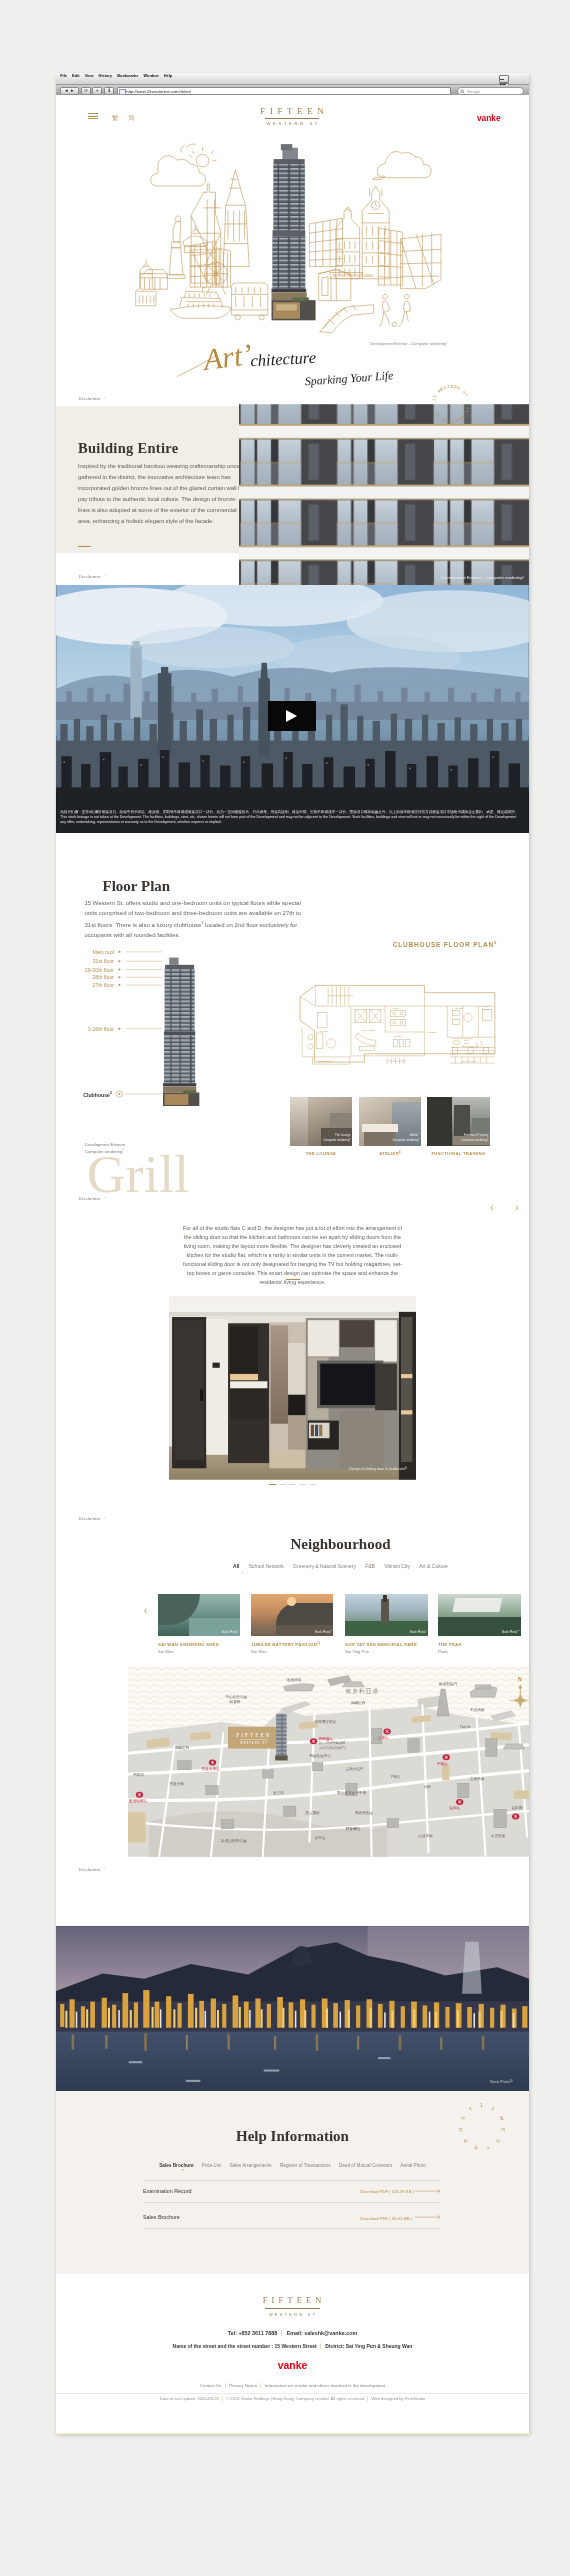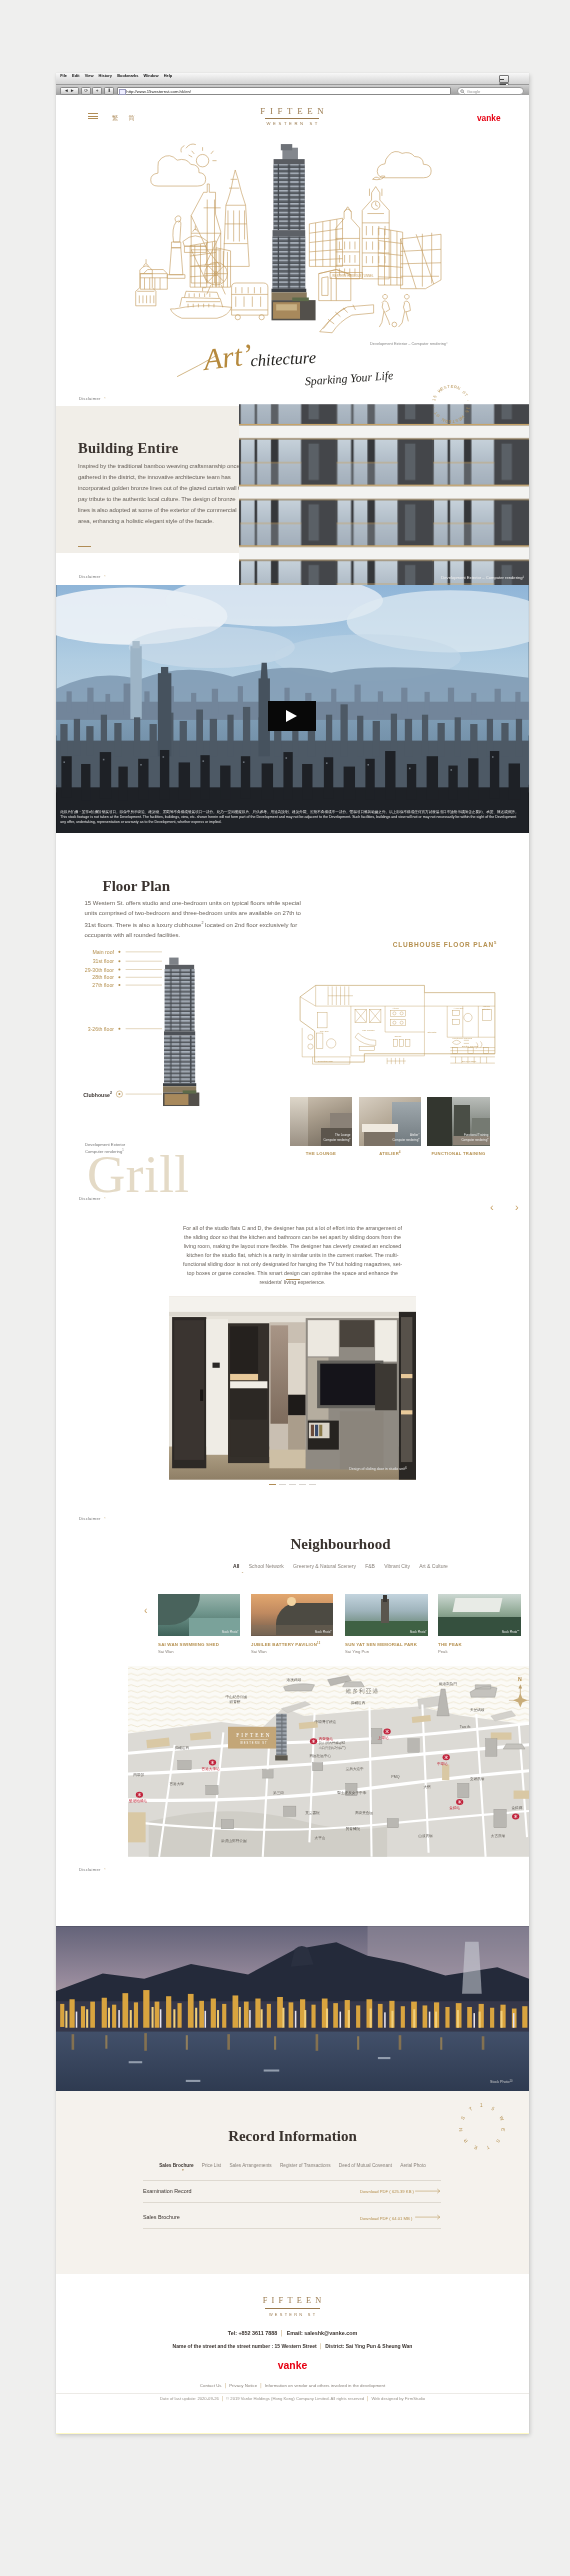--- a/index.html
+++ b/index.html
@@ -1069,21 +1069,21 @@
              <text transform="rotate(198)" x="-4" y="-38">E</text>
              <text transform="rotate(231)" x="-4" y="-38">R</text>
              <text transform="rotate(264)" x="-4" y="-38">N</text>
              <text transform="rotate(297)" x="-4" y="-38">S</text>
              <text transform="rotate(330)" x="-4" y="-38">T</text>
            </g>
          </g>
        </svg>
      </div>
 
-     <div class="abs sectitle" style="left:0;top:37px;width:473px;text-align:center;font-size:15px;">Record Information</div>
+     <div class="abs sectitle" style="left:0;top:37px;width:473px;text-align:center;font-size:15px;">Help Information</div>
 
      <div class="abs" style="left:0;top:72px;width:473px;text-align:center;font-size:4.7px;color:#8a837c;">
        <span style="color:#3b3430;font-weight:bold;">Sales Brochure</span><span style="margin-left:8.3px;">Price List</span><span style="margin-left:8.3px;">Sales Arrangements</span><span style="margin-left:8.3px;">Register of Transactions</span><span style="margin-left:8.3px;">Deed of Mutual Covenant</span><span style="margin-left:8.3px;">Aerial Photo</span>
      </div>
      <div class="abs" style="left:126px;top:77px;font-size:3.6px;color:#b08c55;">▾</div>
 
      <div class="abs" style="left:87px;top:89px;width:298px;height:0.5px;background:#ded9d0;"></div>
 
      <div class="abs" style="left:87px;top:97px;font-size:5.4px;color:#3b3430;">Examination Record</div>
      <div class="abs" style="left:304px;top:98px;font-size:4.2px;color:#b5904f;">Download PDF ( 625.39 KB )</div>

